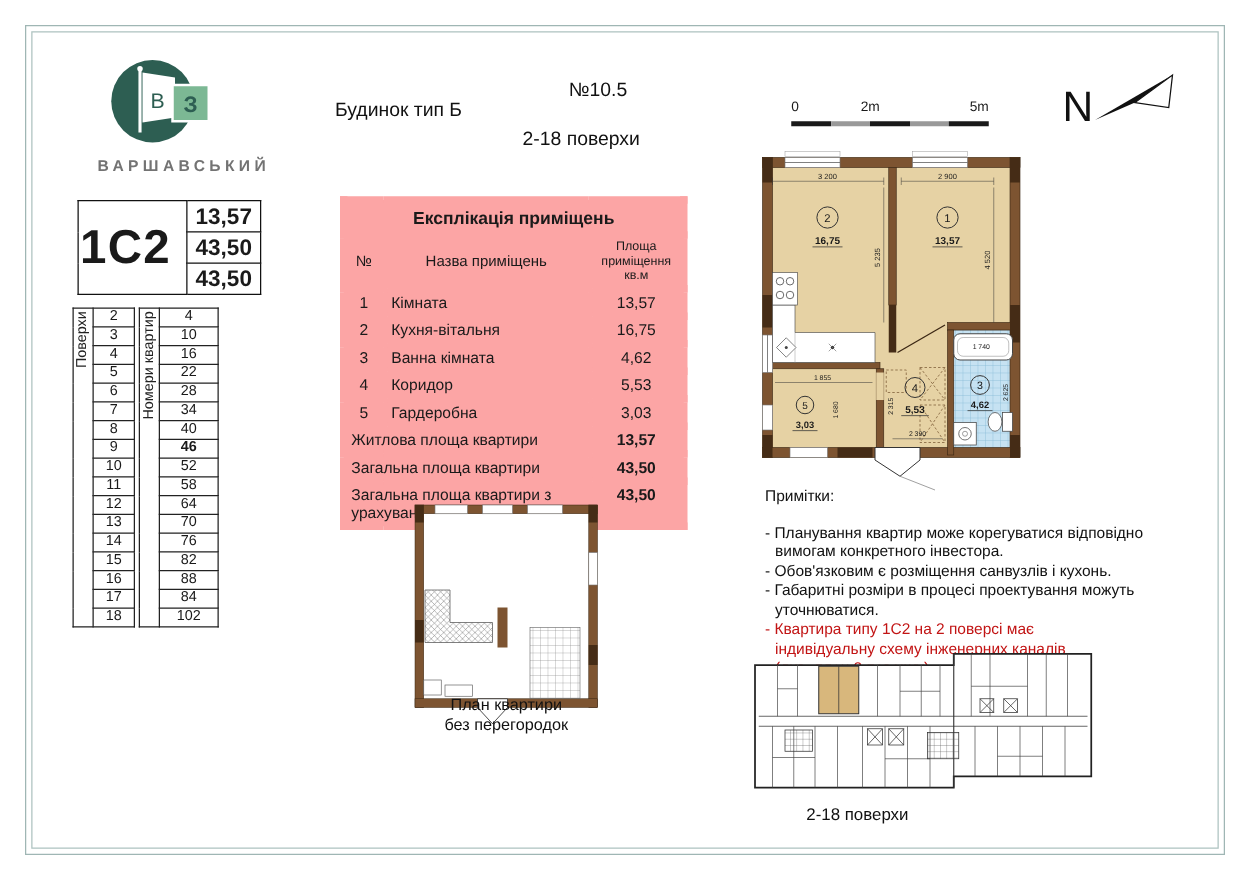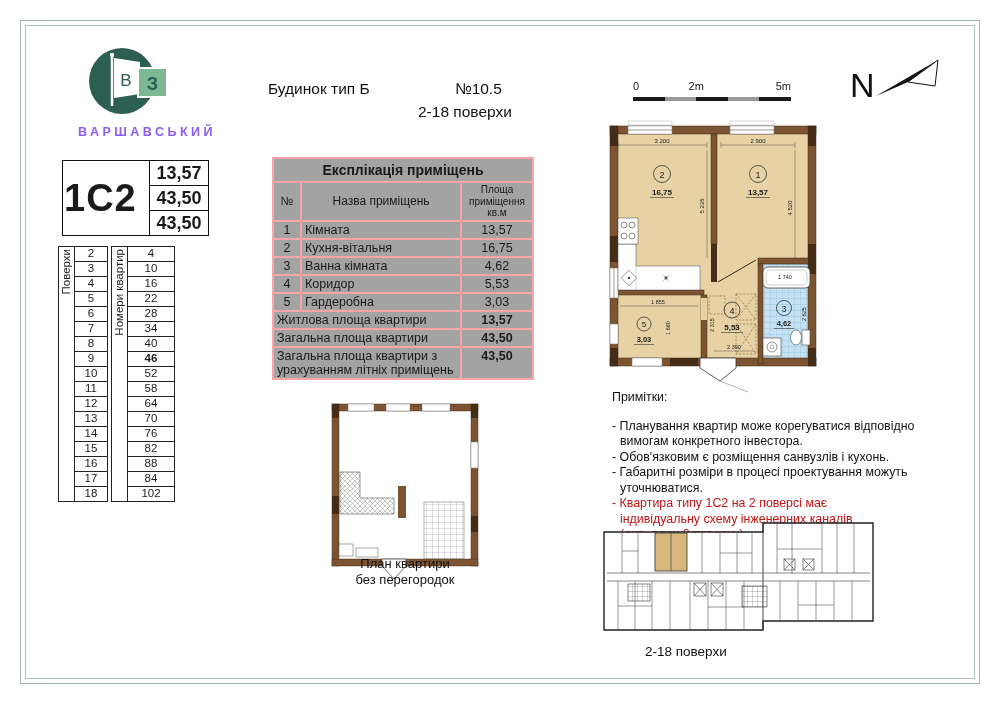--- a/index.html
+++ b/index.html
@@ -6,44 +6,44 @@
   .page{position:relative;width:1000px;height:706px;background:#fff;
         font-family:"Liberation Sans",sans-serif;color:#1a1a1a;overflow:hidden;}
   .frame-outer{position:absolute;left:20px;top:20px;right:20px;bottom:22px;
         border:1px solid #9fb6b4;pointer-events:none;}
   .frame-inner{position:absolute;left:25px;top:25px;right:25px;bottom:27px;
         border:1px solid #adc2c0;pointer-events:none;}
   .abs{position:absolute;}
 
   
   .logo{left:78px;top:45px;width:128px;text-align:center;}
-  .brand-name{margin-top:2px;font-size:12.5px;font-weight:bold;letter-spacing:3.5px;color:#8b5cf6;}
+  .brand-name{margin-top:2px;font-size:12.5px;font-weight:bold;letter-spacing:3.5px;color:#737373;}
 
   
   table{border-collapse:collapse;}
   .unit{left:62px;top:160px;}
   .unit td{border:1.5px solid #111;background:#fff;}
   .unit .code{width:84px;height:69px;font-size:38px;font-weight:bold;text-align:left;letter-spacing:1px;}
   .unit .val{width:56px;height:22px;font-size:18px;font-weight:bold;text-align:center;}
 
   
   .floors{left:58px;top:246px;display:flex;gap:3px;}
   .ft td{border:1px solid #222;font-size:11.5px;line-height:1;height:14px;padding:0 2px;text-align:center;}
   .ft .vlab{width:15px;vertical-align:top;padding:2px 0;}
   .vtext{writing-mode:vertical-rl;transform:rotate(180deg);font-size:11.5px;color:#222;white-space:nowrap;display:inline-block;}
 
   
   .hdr{font-size:15.5px;color:#111;}
   .hdr-building{left:268px;top:80px;}
-  .hdr-number{left:455px;top:80px;}
+  .hdr-number{left:455px;top:64px;}
   .hdr-floors{left:418px;top:103px;}
 
   
   .expl{left:272px;top:157px;}
-  .expl td{border:2px solid #fca5a5;font-size:12.5px;padding:1px 3px;background:#a3a3a3;}
+  .expl td{border:6px solid #fca5a5;font-size:12.5px;padding:1px 3px;background:#fca5a5;}
   .expl .t-title{font-size:14px;font-weight:bold;text-align:center;height:20px;}
   .expl .h{font-size:12px;text-align:center;}
   .expl .h-area{font-size:10px;width:64px;line-height:1.15;}
   .expl .c-num{width:20px;text-align:center;}
   .expl .c-name{width:152px;text-align:left;}
   .expl .c-area{text-align:center;}
   .expl .sum-label{font-size:12.5px;}
   .expl .sum-val{font-weight:bold;text-align:center;vertical-align:top;}
 
   

